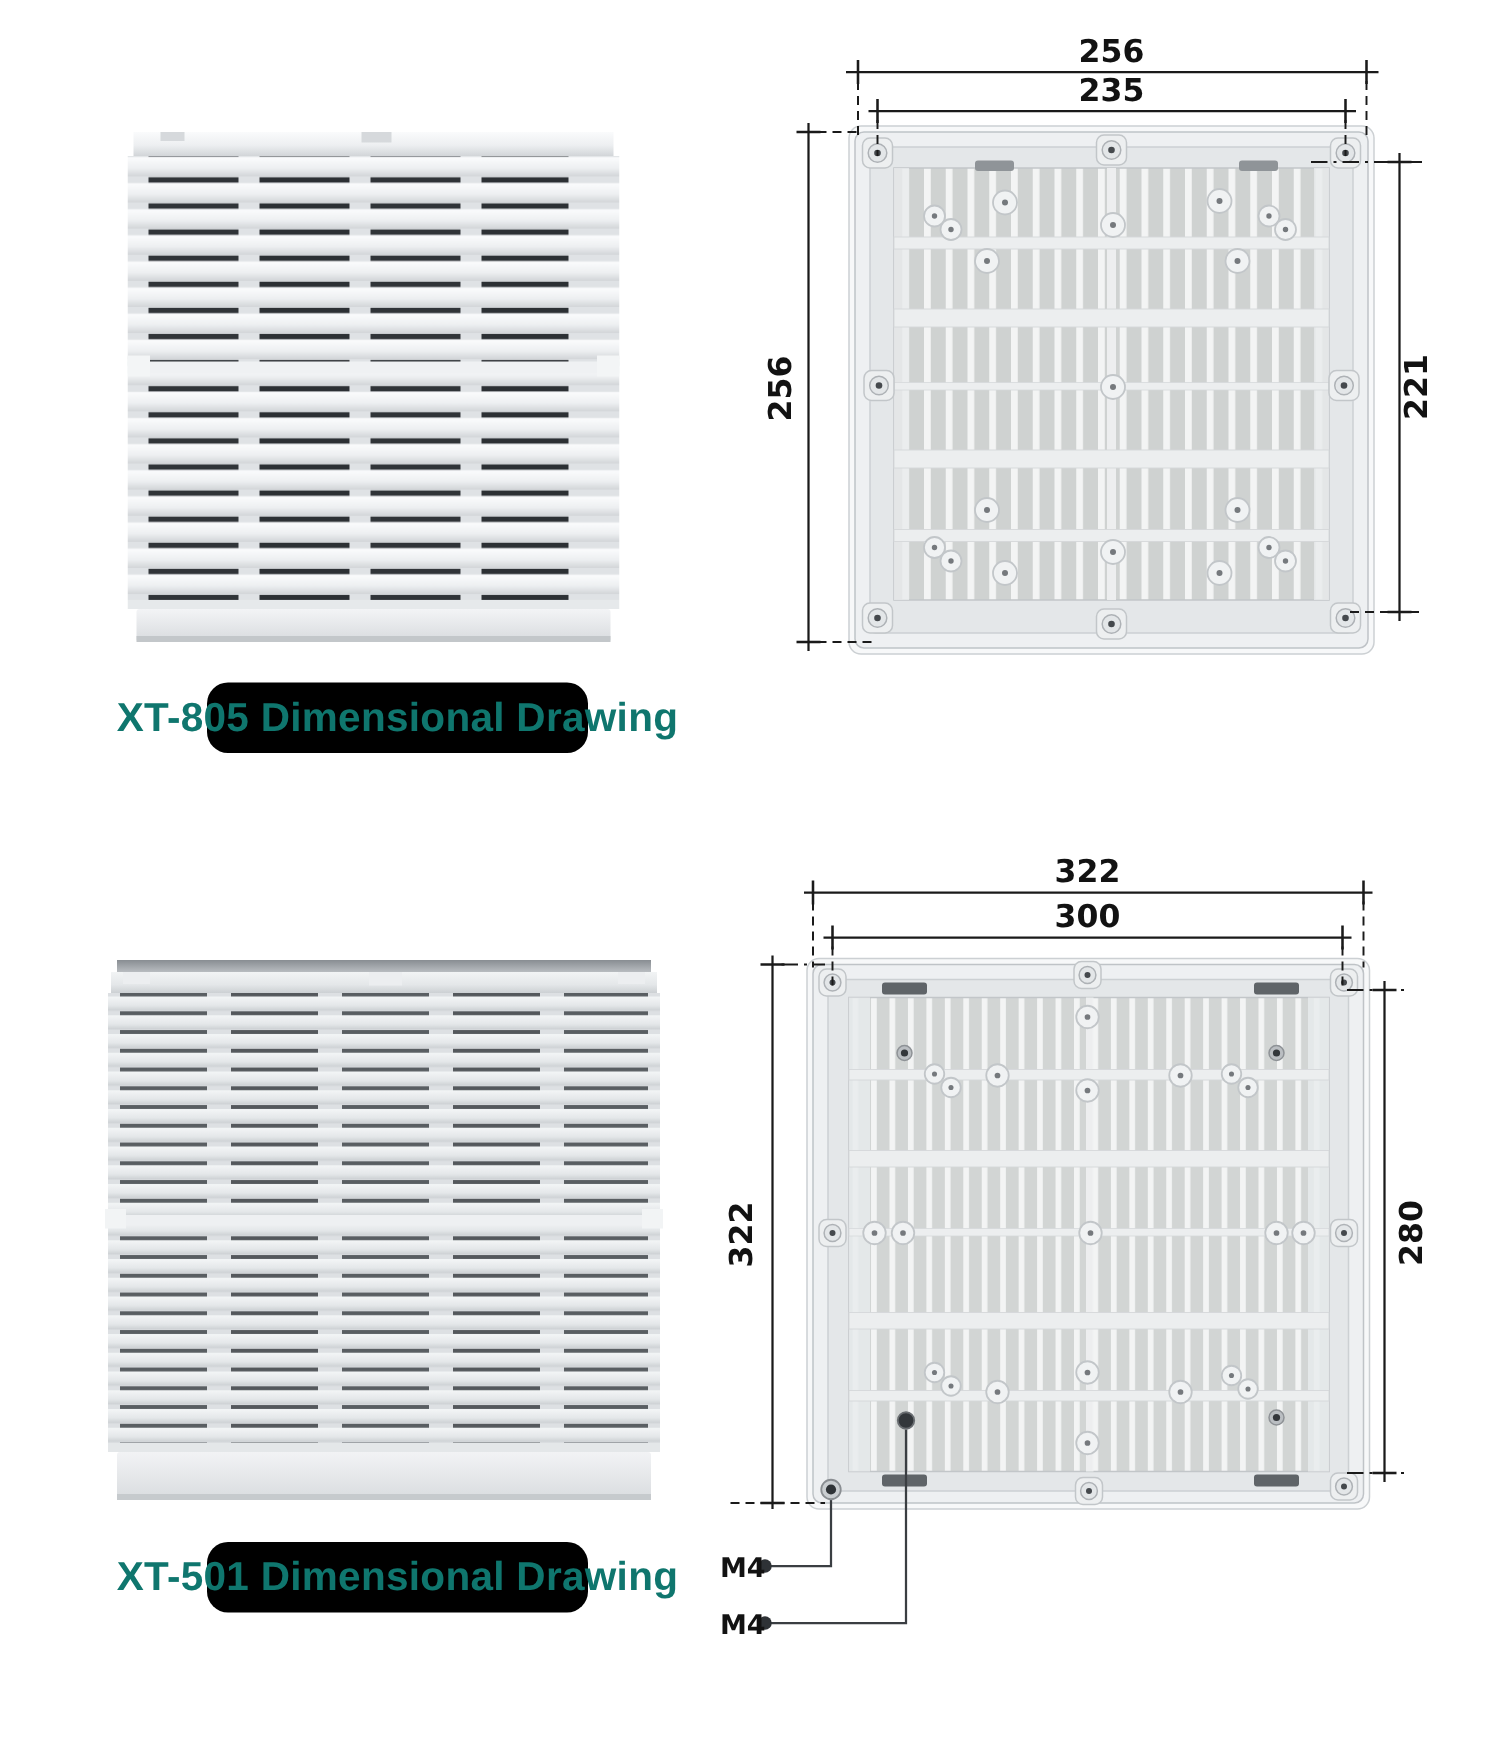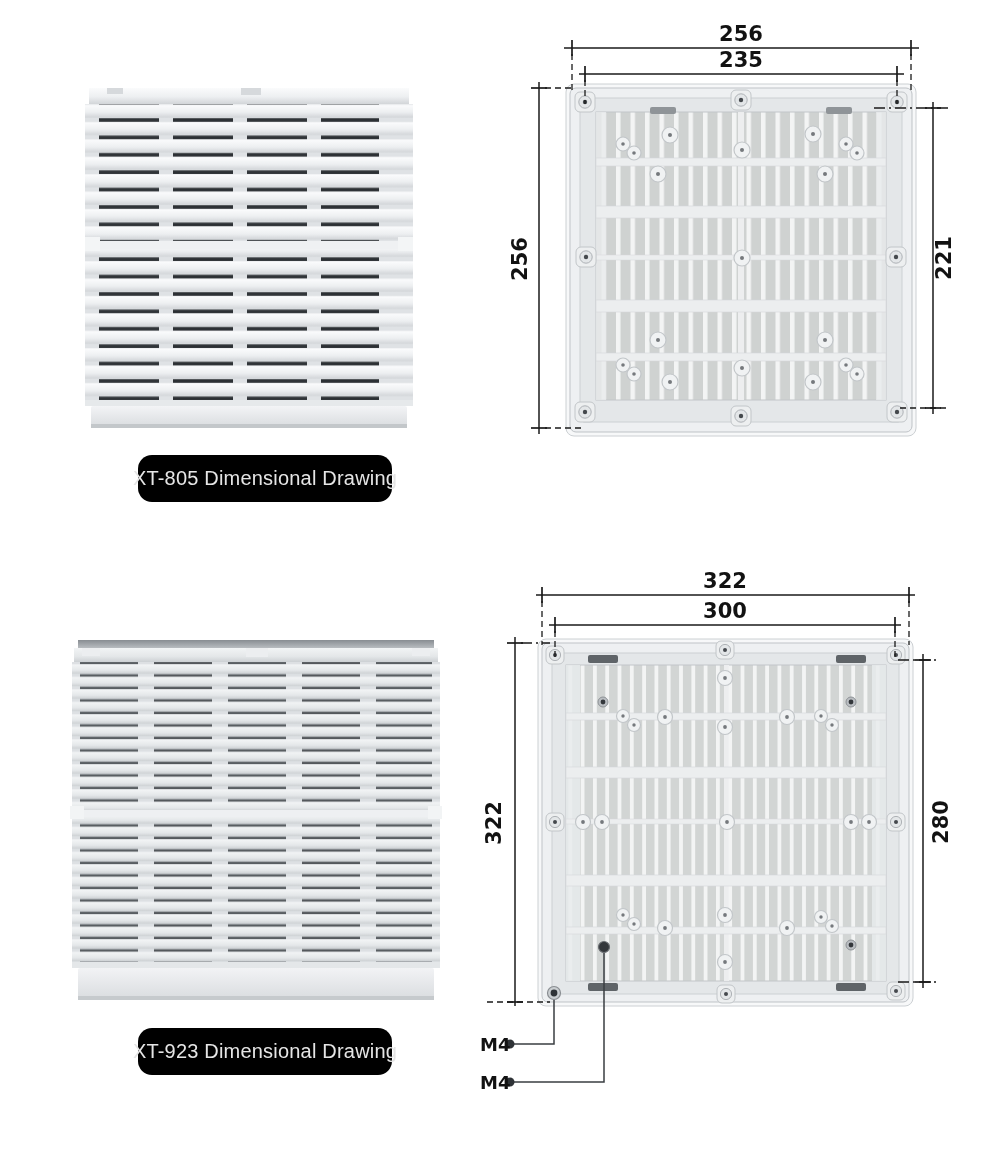--- a/index.html
+++ b/index.html
@@ -2,21 +2,21 @@
 <html><head>
 <meta charset="utf-8">
 <title>Dimensional Drawings</title>
 <style>
   html,body{margin:0;padding:0;background:#ffffff;}
   .canvas{position:relative;width:1000px;height:1163px;background:#ffffff;
           font-family:"Liberation Sans",sans-serif;overflow:hidden;}
   .abs{position:absolute;}
   .badge{position:absolute;width:254px;height:47px;background:#000000;border-radius:14px;
          display:flex;align-items:center;justify-content:center;}
-  .badge span{color:#e5e5e5;font-size:20px;letter-spacing:.2px;white-space:nowrap;}
+  .badge span{color:#0f766e;font-size:27px;letter-spacing:.2px;white-space:nowrap;font-weight:bold;}
   svg{display:block;}
   .dimnum{font:bold 21px "DejaVu Sans",sans-serif;fill:#121212;}
   .m4num{font:bold 18px "DejaVu Sans",sans-serif;fill:#121212;}
   .dimline{stroke:#1a1a1a;stroke-width:1.5;fill:none;}
   .dimtick{stroke:#1a1a1a;stroke-width:1.7;fill:none;}
   .ext{stroke:#1a1a1a;stroke-width:1.3;fill:none;stroke-dasharray:6 4;}
   .extdd{stroke:#1a1a1a;stroke-width:1.3;fill:none;stroke-dasharray:11 4 2 4;}
   .leader{stroke:#3a3e42;stroke-width:1.5;fill:none;}
 </style>
 </head>
@@ -331,16 +331,16 @@
       <g>
         <polyline class="leader" points="44,517 134,517 134,388"></polyline>
         <circle cx="134" cy="382" r="5.5" fill="#33373b" stroke="#6a6e72" stroke-width="1.2"></circle>
         <circle cx="40" cy="517" r="4.5" fill="#2e3236"></circle>
         <text class="m4num" x="10" y="524">M4</text>
       </g>
     </svg>
   </div>
 
   <div class="badge" style="left:138px;top:1028px;background:#000;">
-    <span>XT-923 Dimensional Drawing</span>
+    <span>XT-501 Dimensional Drawing</span>
   </div>
 
 </div>
 
 </body></html>

